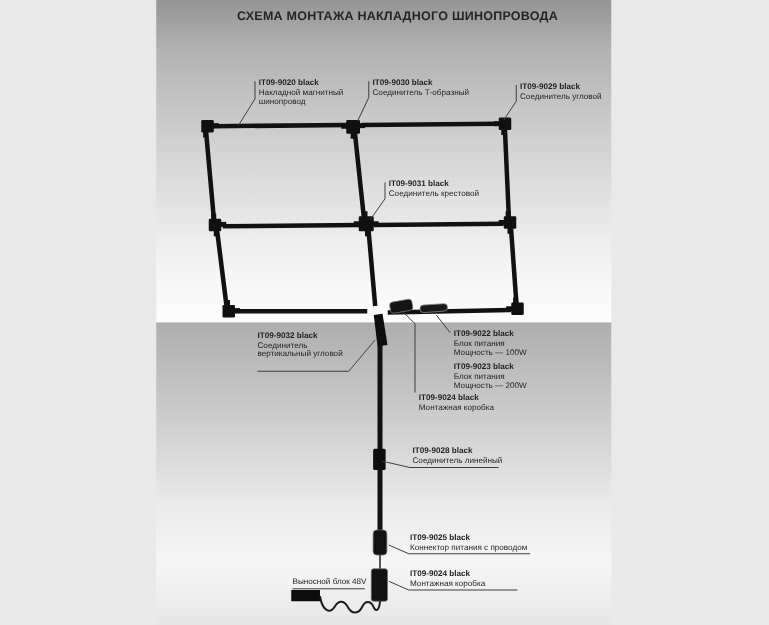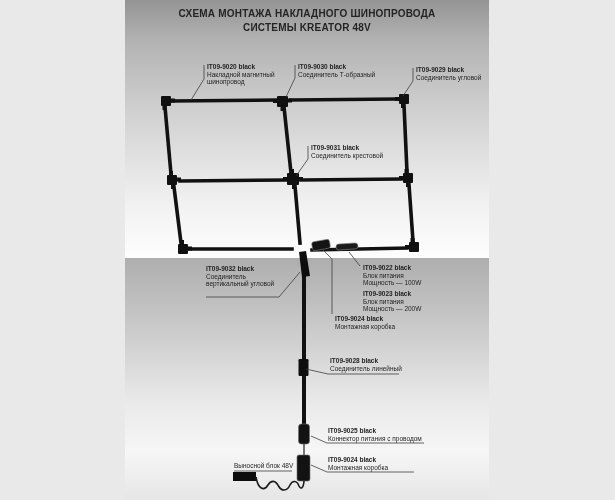--- a/index.html
+++ b/index.html
@@ -5,37 +5,36 @@
   html,body{margin:0;padding:0;}
   .stage{position:relative;width:615px;height:500px;background:#e9e9e9;overflow:hidden;
          font-family:"Liberation Sans",sans-serif;}
   .scene{position:absolute;left:125px;top:0;width:364px;height:500px;}
   .ceiling{position:absolute;left:0;top:0;width:100%;height:258px;
            background:linear-gradient(180deg,#949494 0%,#b3b3b3 16%,#d2d2d2 45%,#f2f2f2 80%,#fdfdfd 100%);}
   .wall{position:absolute;left:0;top:258px;width:100%;height:242px;
         background:linear-gradient(180deg,#aeaeae 0%,#c5c5c5 24%,#eaeaea 60%,#f6f6f6 80%,#e6e6e6 100%);}
   .overlay{position:absolute;left:0;top:0;width:615px;height:500px;}
   .title{position:absolute;left:125px;top:7px;width:364px;text-align:center;
-         font-weight:bold;font-size:10px;line-height:13.5px;color:#242424;letter-spacing:.2px;}
+         font-weight:bold;font-size:10px;line-height:13.5px;color:#242424;letter-spacing:.2px;padding-left:11px;}
   .label{position:absolute;font-size:6.5px;line-height:7.5px;color:#1f1f1f;white-space:nowrap;}
   .label .code{font-weight:bold;}
 </style>
 </head>
 <body>
 
 <div class="stage">
 
   <div class="scene">
     <div class="ceiling"></div>
     <div class="wall"></div>
   </div>
 
   <div class="title">
     <div>СХЕМА  МОНТАЖА НАКЛАДНОГО ШИНОПРОВОДА</div>
-    <div>СИСТЕМЫ KREATOR 48V</div>
   </div>
 
   <svg class="overlay" viewBox="0 0 615 500">
 
     <g stroke="#111" stroke-width="3.6" stroke-linecap="square">
       <line x1="172" y1="101" x2="276" y2="100"></line>
       <line x1="291" y1="100" x2="397" y2="99"></line>
       <line x1="180" y1="181" x2="286" y2="180"></line>
       <line x1="301" y1="180" x2="401" y2="179"></line>
       <line x1="189" y1="249" x2="292" y2="249"></line>

